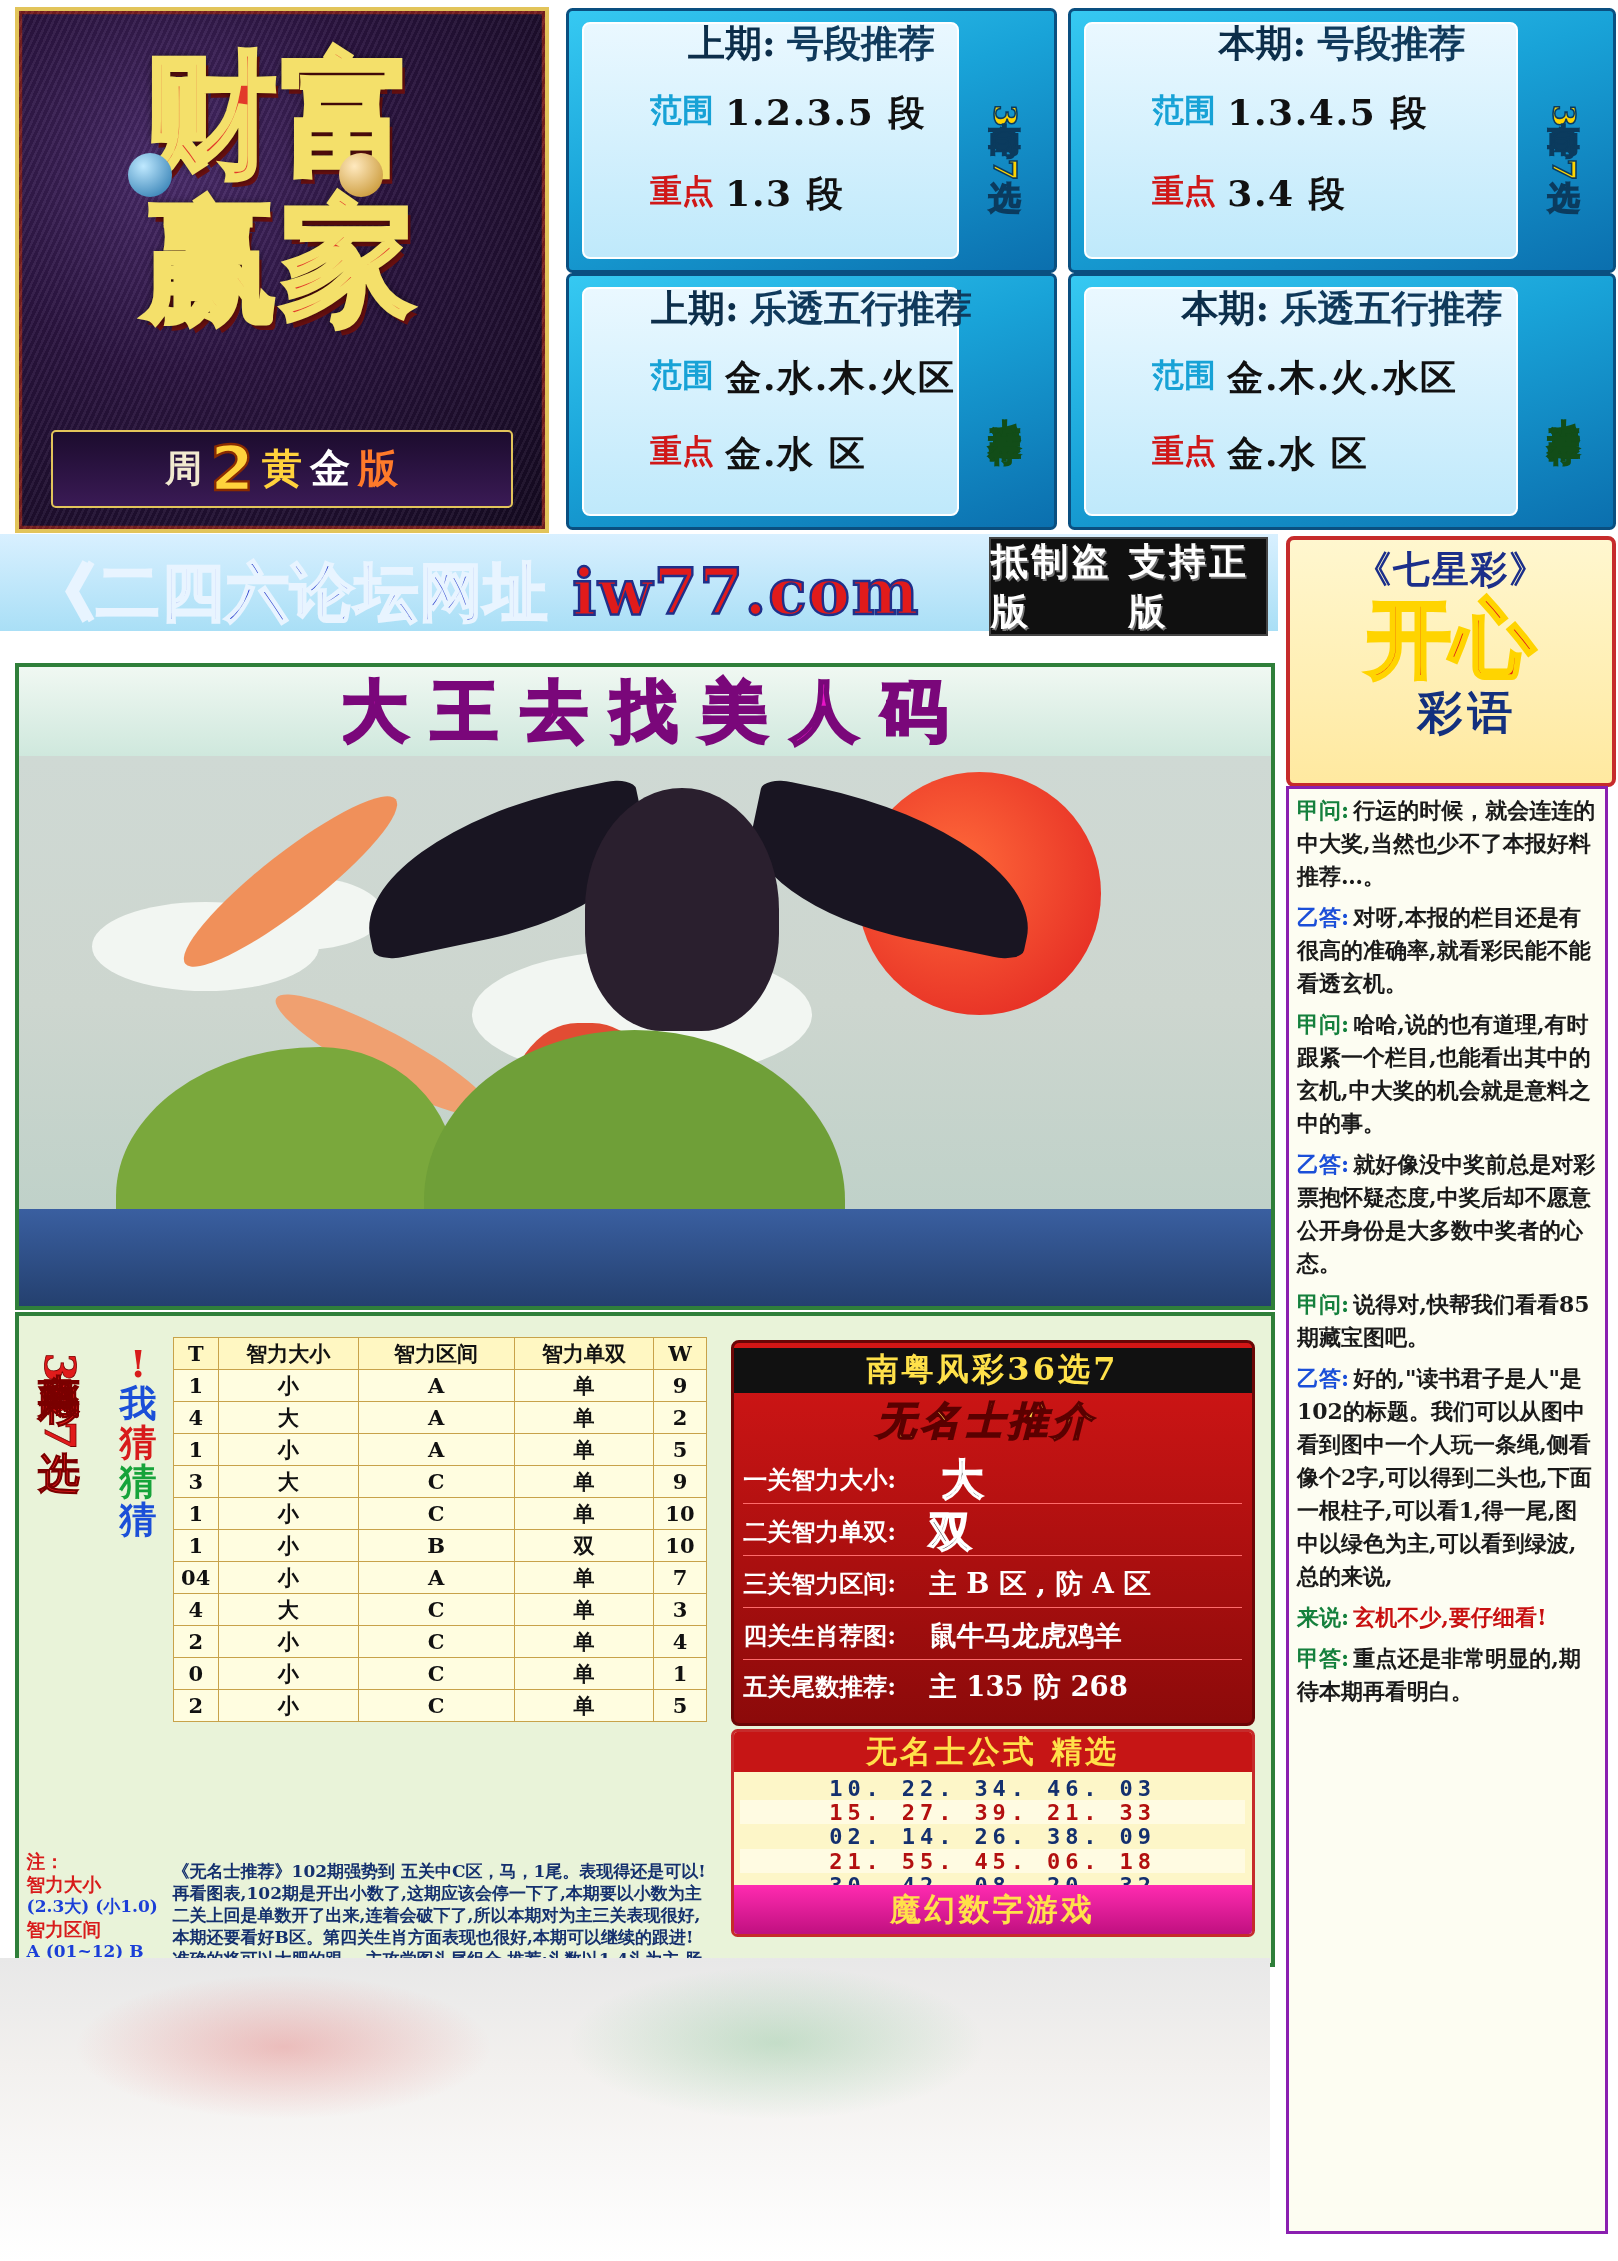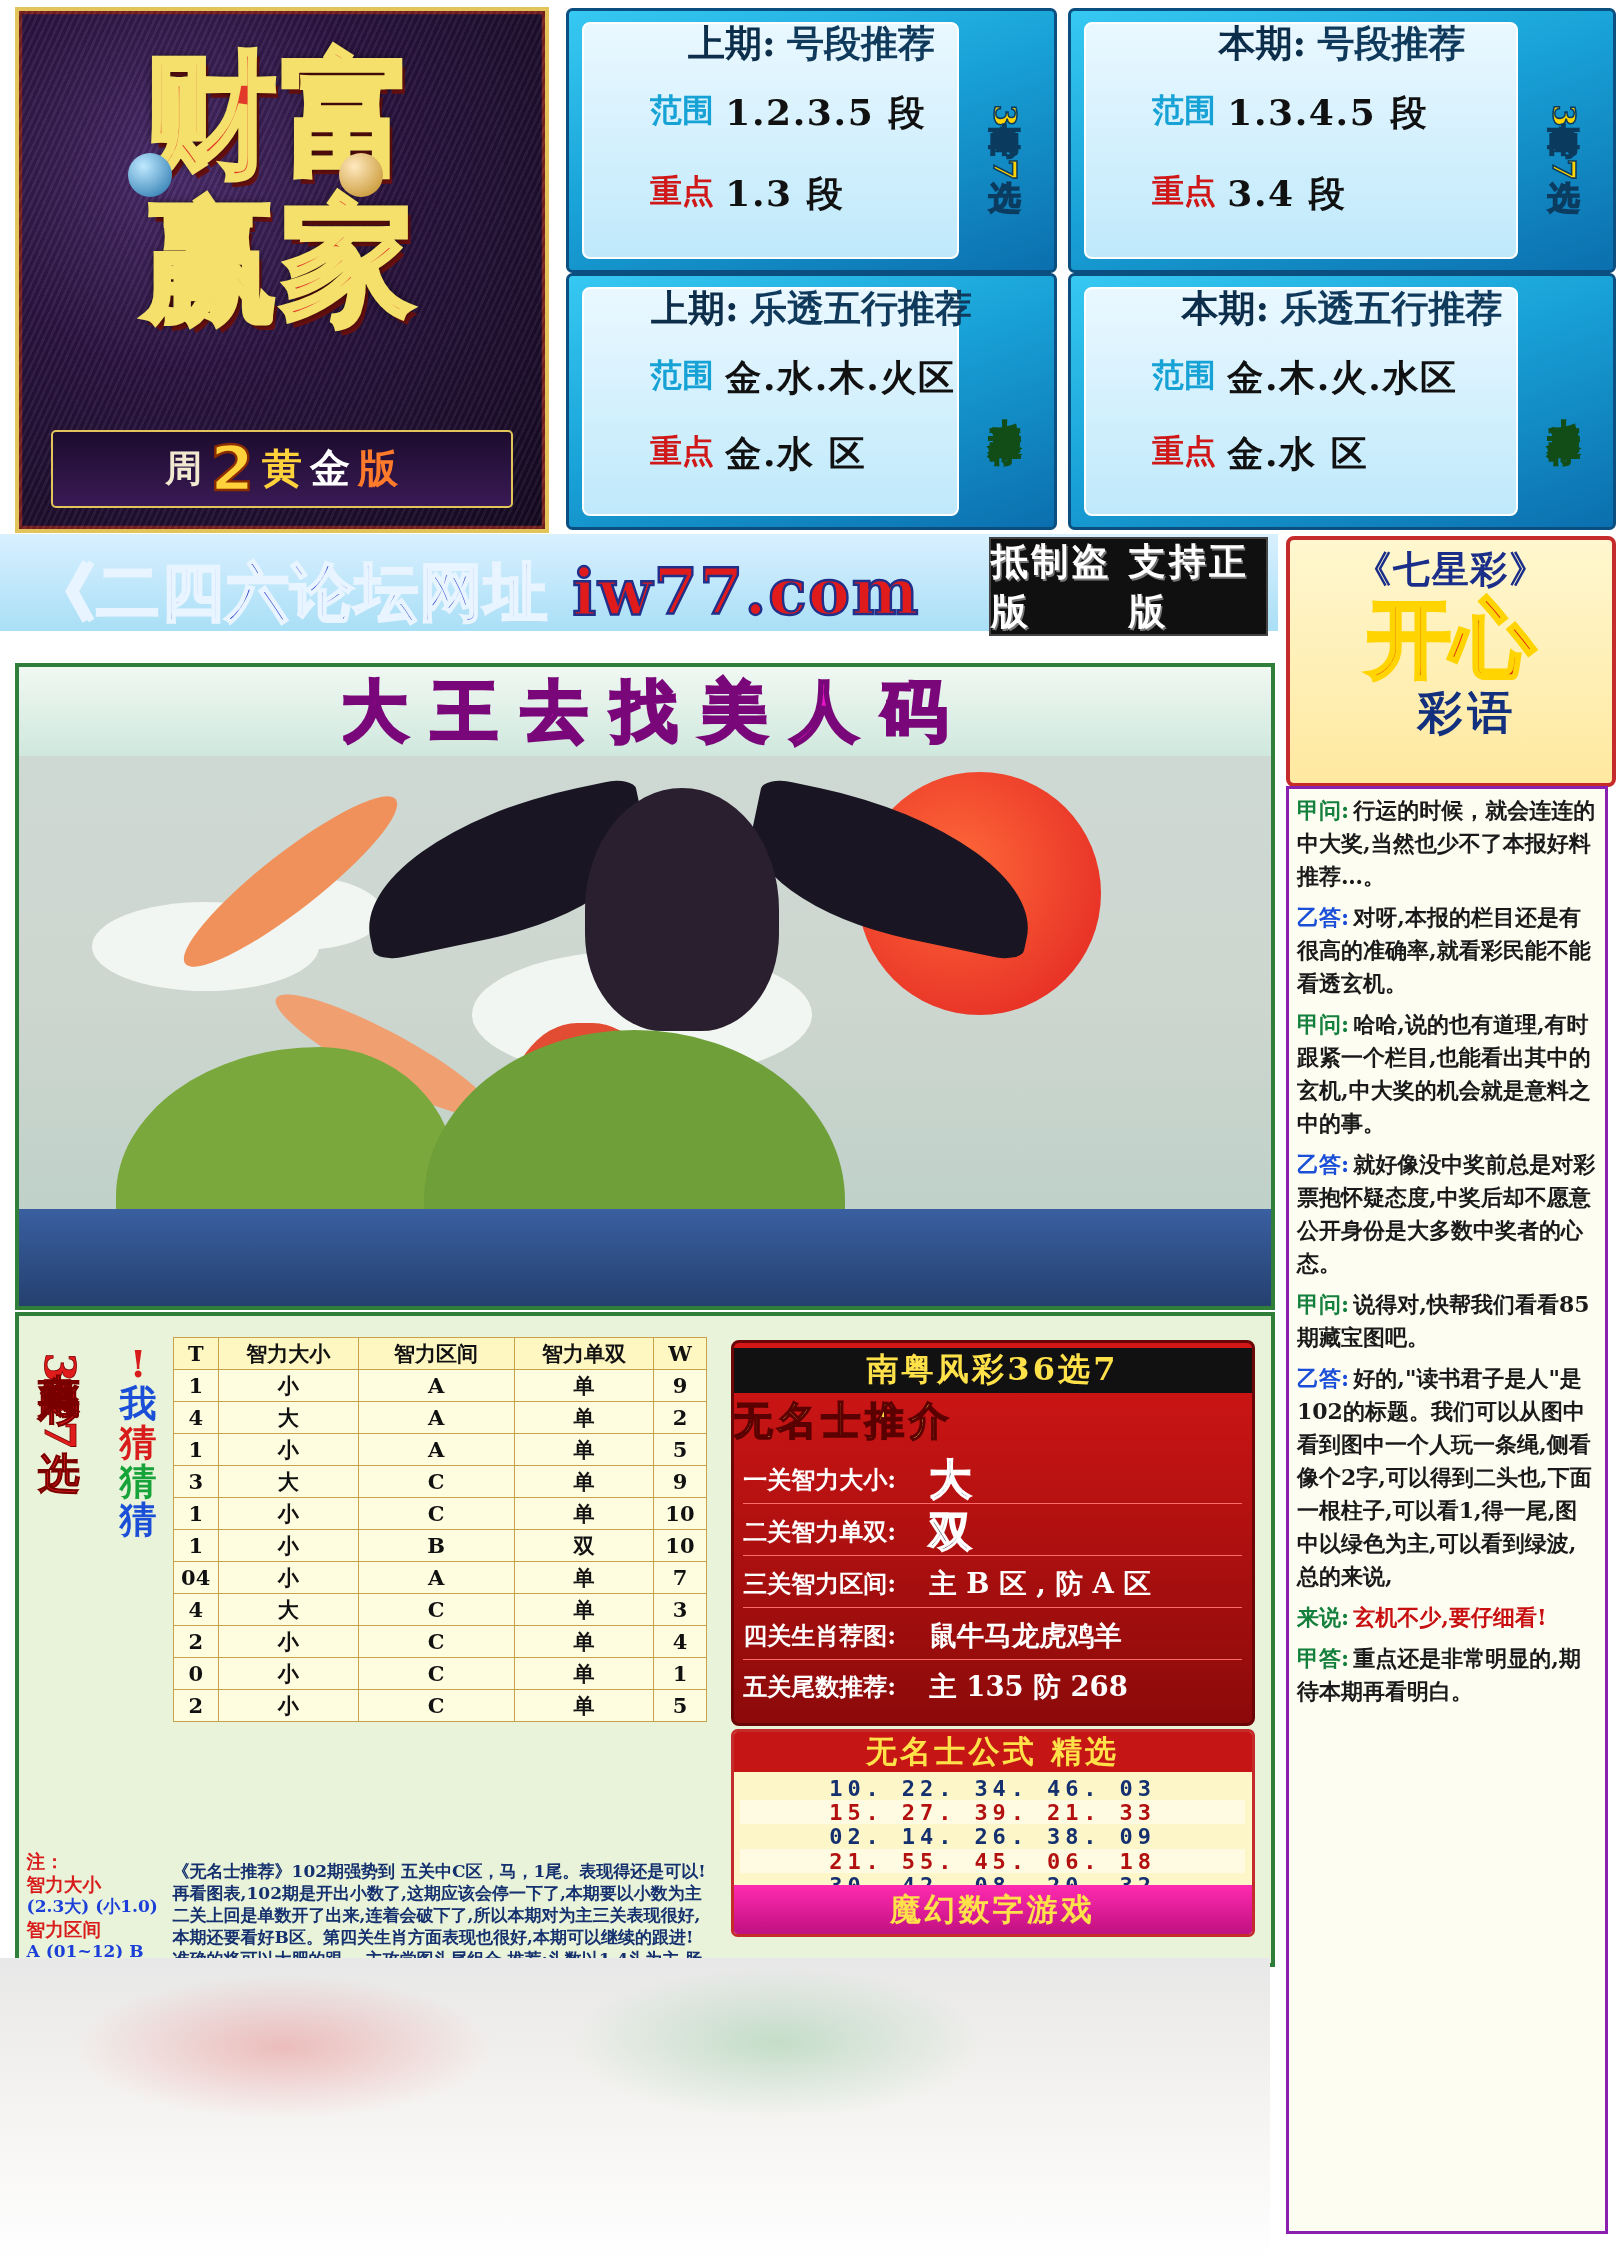--- a/index.html
+++ b/index.html
@@ -233,21 +233,21 @@
     border:3.2px solid #6b0606;border-radius:8px;overflow:hidden;
   }
   .redpanel .rp-h1{
     position:absolute;left:0;right:0;top:4.9px;height:45px;background:#111;
     display:flex;align-items:center;justify-content:center;
   }
   .redpanel .rp-h1 span{font-size:32px;font-weight:900;color:#ffe14a;letter-spacing:3.2px;
     font-family:"DejaVu Serif","Liberation Serif",serif;}
   .redpanel .rp-h2{
     position:absolute;left:0;right:12px;top:52px;height:52px;
-    display:flex;align-items:center;justify-content:flex-start;
+    display:flex;align-items:center;justify-content:center;font-style:italic;
   }
   .redpanel .rp-h2 span{font-size:39px;font-weight:900;color:#ffe14a;letter-spacing:4.9px;
     -webkit-text-stroke:1.6px #5a0000;
     font-family:"DejaVu Serif","Liberation Serif",serif;}
   .rp-row{
     position:absolute;left:9.7px;right:9.7px;height:47px;
     display:flex;align-items:center;border-bottom:1.6px solid #ff6b6b;
   }
   .rp-row .k{font-size:24px;color:#ffffff;font-weight:900;width:186px;
     font-family:"DejaVu Serif","Liberation Serif",serif;}
@@ -564,21 +564,21 @@
 
     <div class="foot-note">《无名士推荐》102期强势到 五关中C区，马，1尾。表现得还是可以! 再看图表,102期是开出小数了,这期应该会停一下了,本期要以小数为主二关上回是单数开了出来,连着会破下了,所以本期对为主三关表现很好,本期还要看好B区。第四关生肖方面表现也很好,本期可以继续的跟进!准确的将可以大肥的跟。  主攻党图头尾组合  推荐:头数以1.4头为主,肠32头。尾数以 146 为主,肠 278</div>
 
     <div class="redpanel">
       <div class="rp-h1">
         <span>南粤风彩36选7</span>
       </div>
       <div class="rp-h2">
         <span>无名士推介</span>
       </div>
-      <div class="rp-row" style="top:113px;">
+      <div class="rp-row" style="top:113px;gap:12px;">
         <span class="k">一关智力大小:</span>
         <span class="v vbig">大</span>
       </div>
       <div class="rp-row" style="top:165px;">
         <span class="k">二关智力单双:</span>
         <span class="v vbig">双</span>
       </div>
       <div class="rp-row" style="top:217px;">
         <span class="k">三关智力区间:</span>
         <span class="v">主 B 区 , 防 A 区</span>

